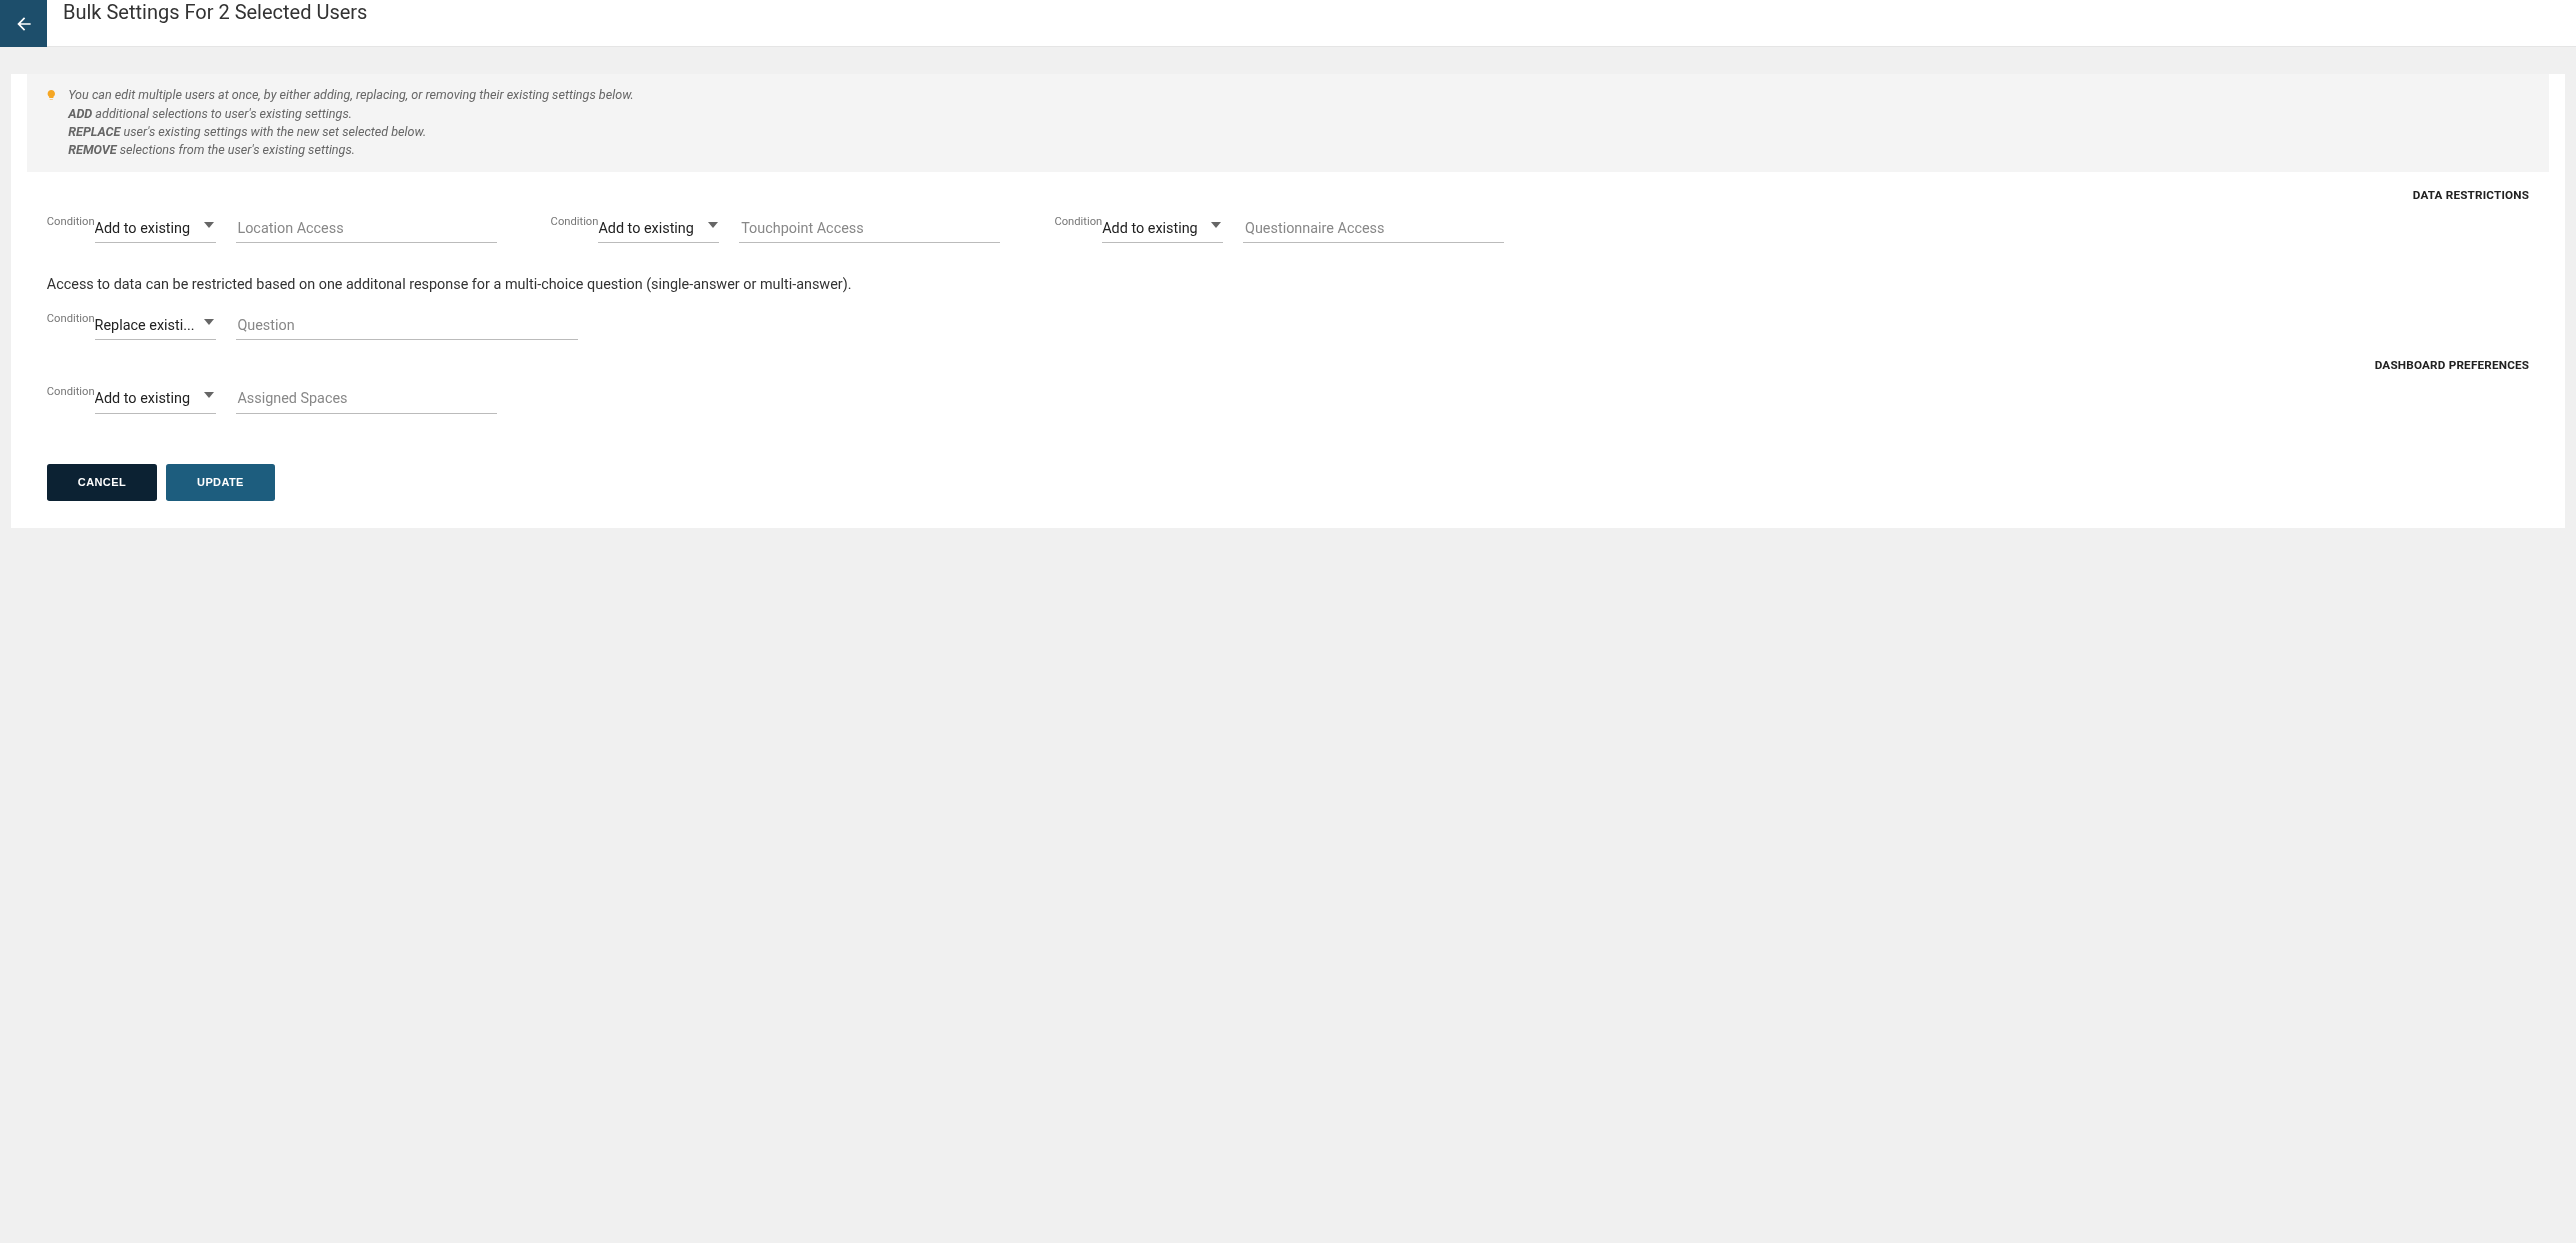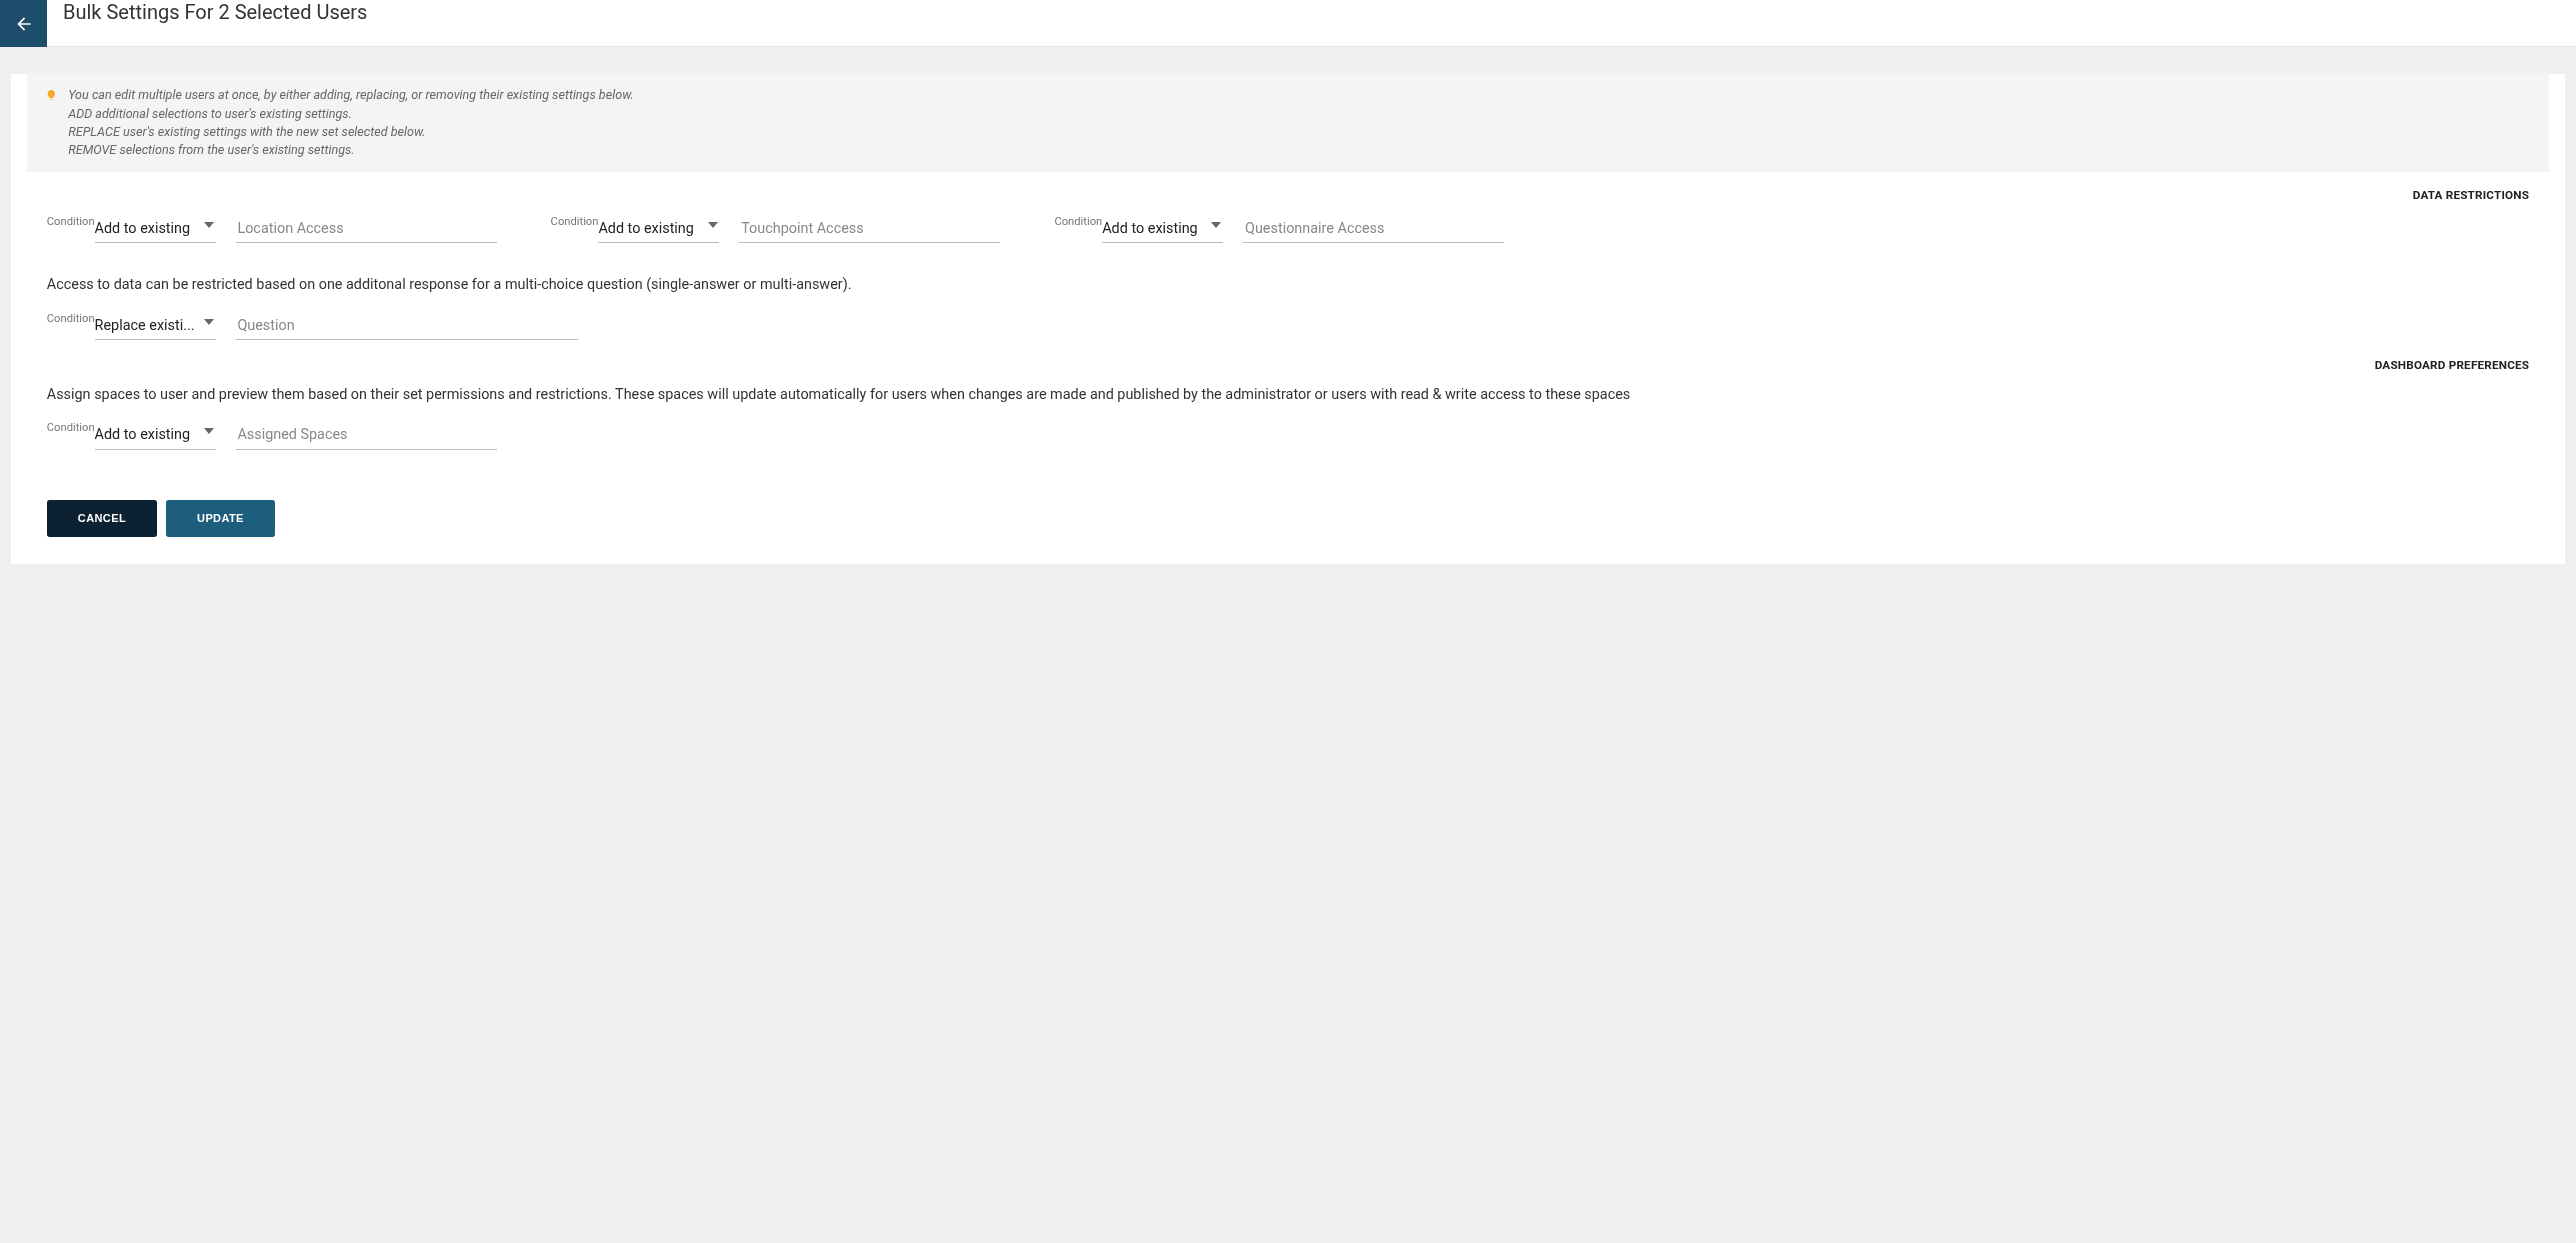--- a/index.html
+++ b/index.html
@@ -43,21 +43,21 @@
   padding: 12.6px 18px;
   display: flex;
   gap: 10.8px;
   font-style: italic;
   color: #666;
   font-size: 12.6px;
   line-height: 1.45;
 }
 .info-box .bulb { flex-shrink: 0; margin-top: 1.8px; }
 .info-box .bulb svg { width: 12.6px; height: 12.6px; fill: #f5a623; }
-.info-body b { font-weight: 400; font-style: italic; }
+.info-body b { font-weight: 700; font-style: italic; }
 .content { padding: 0 36px; }
 .section-title {
   font-size: 11.7px;
   font-weight: 700;
   text-transform: uppercase;
   margin: 9px 0 12.6px;
   color: #222;
   letter-spacing: 0.2px;
   text-align: right;
 }
@@ -222,21 +222,20 @@
               </svg>
           </div>
         </div>
         <div class="input-placeholder wide">
           <span>Question</span>
         </div>
       </div>
 
       <div class="section-title mt">DASHBOARD PREFERENCES</div>
 
-      <div class="help-text" style="margin-top:5.4px">Assign spaces to user and preview them based on their set permissions and restrictions. These spaces will update automatically for users when changes are made and published by the administrator or users with read &amp; write access to these spaces</div>
 
       <div class="field-pair">
         <div class="fld">
           <span class="fld-label">Condition</span>
           <div class="dropdown">
             <span class="dd-text">Add to existing</span>
             <svg viewBox="0 0 10 6">
                 <path d="M0 0l5 6 5-6z"></path>
               </svg>
           </div>

